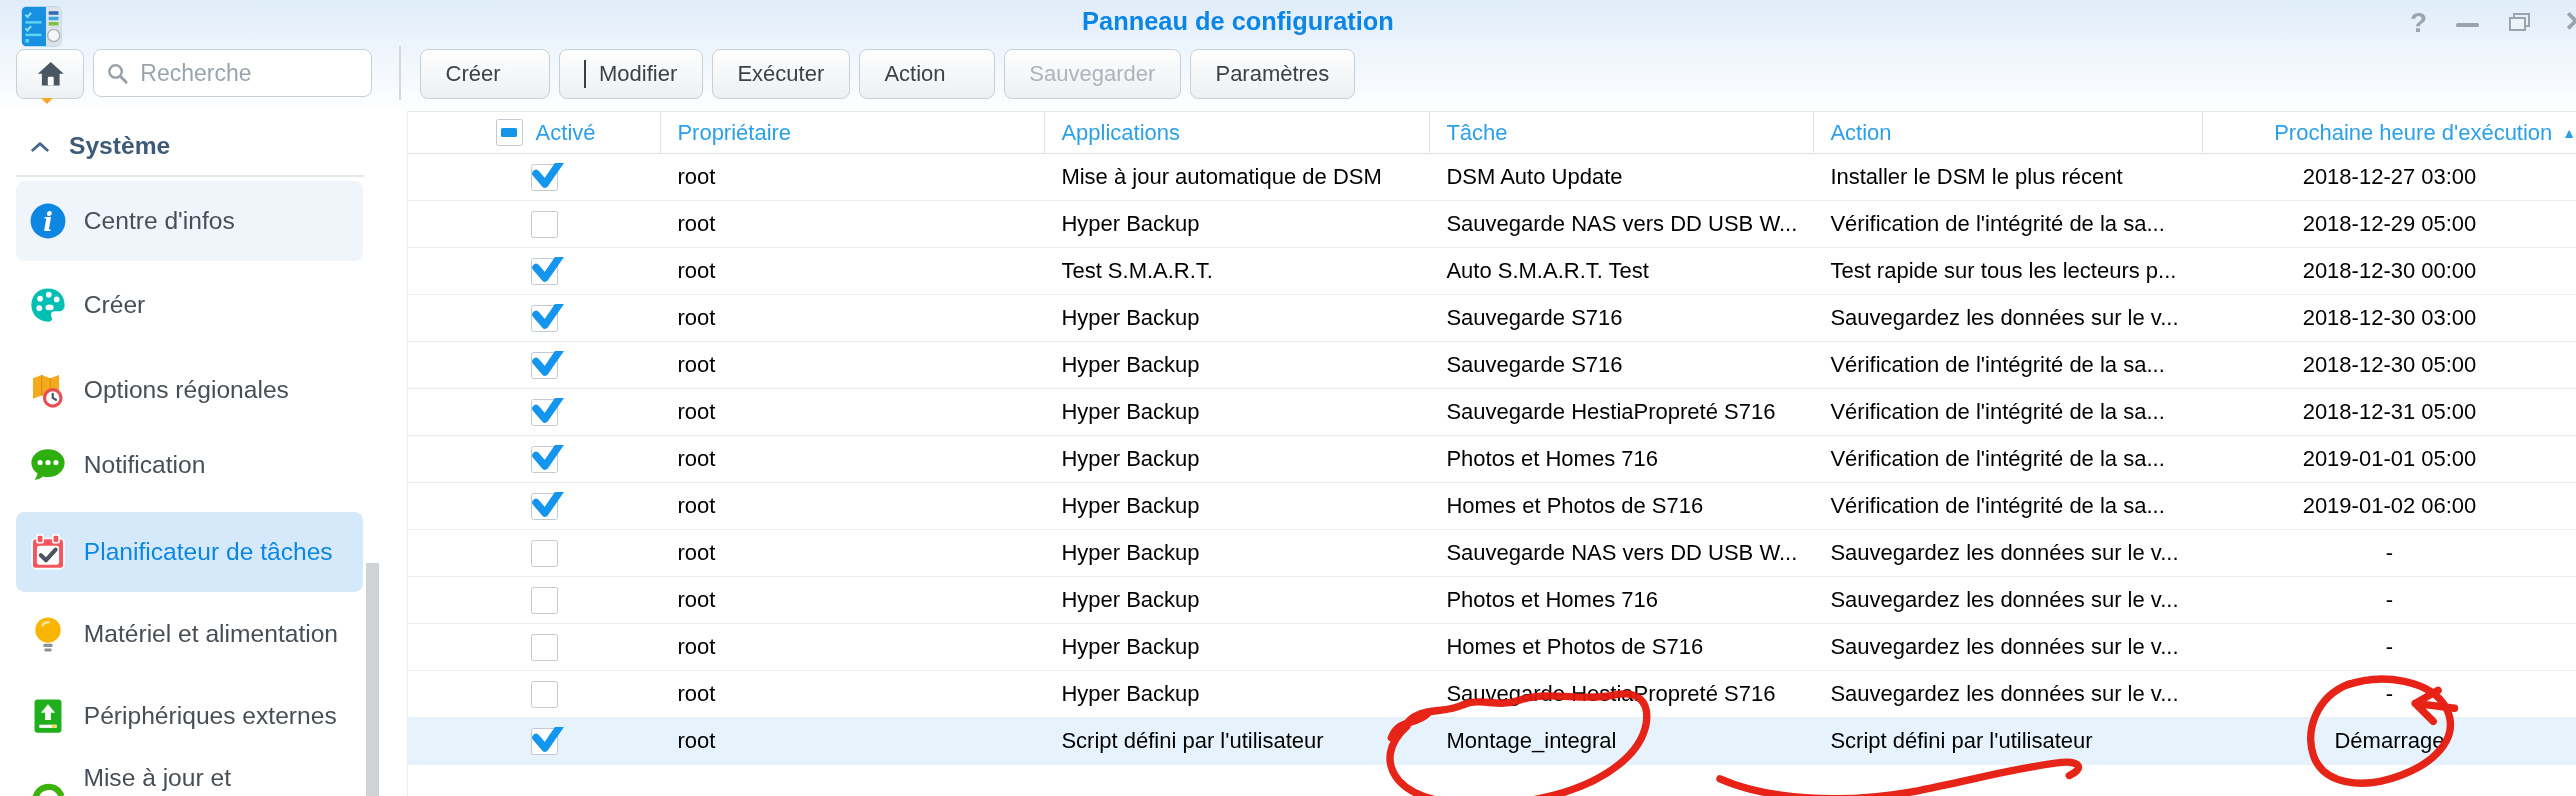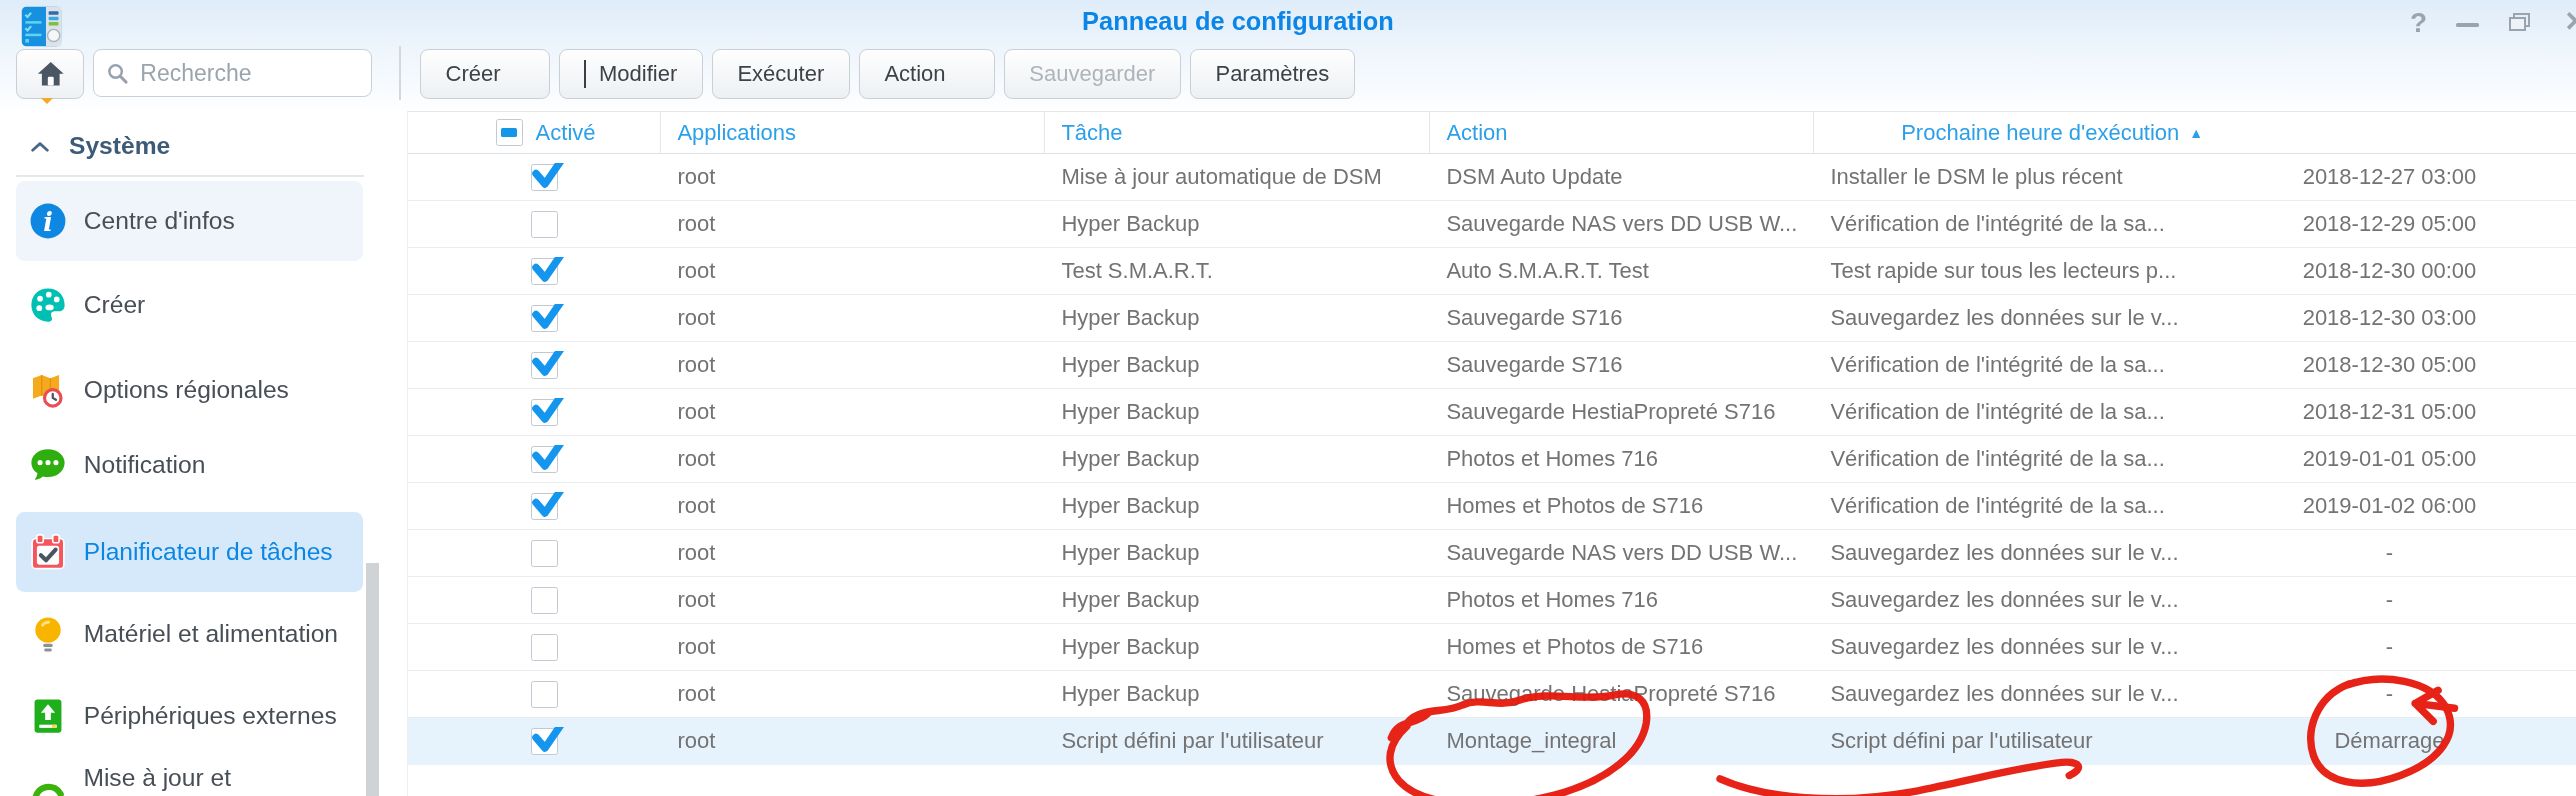--- a/index.html
+++ b/index.html
@@ -60,21 +60,21 @@
   
   .table{position:absolute;left:407px;top:111px;right:0;bottom:0;
     border-top:1.6px solid #e3e7ea;border-left:1.6px solid #edf0f3;}
   .grid{display:grid;grid-template-columns:253px 384px 385px 384px 389px minmax(0,1fr);}
   .thead{height:41px;border-bottom:1.6px solid #dde2e7;}
   .th{display:flex;align-items:center;color:#2ba0e9;font-size:22px;border-right:1.6px solid #e3e7eb;
     padding-left:16.4px;white-space:nowrap;overflow:hidden;}
   .th.th-cb{padding-left:88px;gap:13px;}
   .th.th-next{border-right:none;justify-content:flex-end;padding-left:0;gap:9.8px;}
   .sort-arrow{font-size:14px;color:#2ba0e9;margin-top:1.6px;}
-  .trow{height:46px;border-bottom:1.6px solid #e9edf0;align-items:center;font-size:22px;color:#737373;}
+  .trow{height:46px;border-bottom:1.6px solid #e9edf0;align-items:center;font-size:22px;color:#000000;}
   .trow[data-selected="true"]{background:#e7f3fc;border-bottom-color:#e7f3fc;}
   .td{padding-left:16.4px;white-space:nowrap;overflow:hidden;}
   .td-cb{padding-left:123px;}
   .td-next{text-align:center;padding-left:0;}
   
   .cb{display:inline-block;width:24.6px;height:24.6px;border:1.6px solid #c2c9d0;border-radius:2.5px;
     background:#fff;position:relative;vertical-align:middle;}
   .cb .check{display:none;position:absolute;left:-1.6px;top:-11.5px;width:36px;height:36px;}
   .cb[data-checked="true"] .check{display:block;}
   .indet-bar{position:absolute;left:4.1px;top:8.2px;width:16.4px;height:8.2px;background:#1496e8;border-radius:1.6px;}
@@ -247,20 +247,23 @@
 
 <div class="table">
   <div class="grid thead">
     <div class="th th-cb">
       <span class="cb">
         <span class="indet-bar"></span>
       </span>
       <span>Activé</span>
     </div>
     <div class="th">
+      <span>Propriétaire</span>
+    </div>
+    <div class="th">
       <span>Applications</span>
     </div>
     <div class="th">
       <span>Tâche</span>
     </div>
     <div class="th">
       <span>Action</span>
     </div>
     <div class="th th-next">
       <span>Prochaine heure d'exécution</span>

